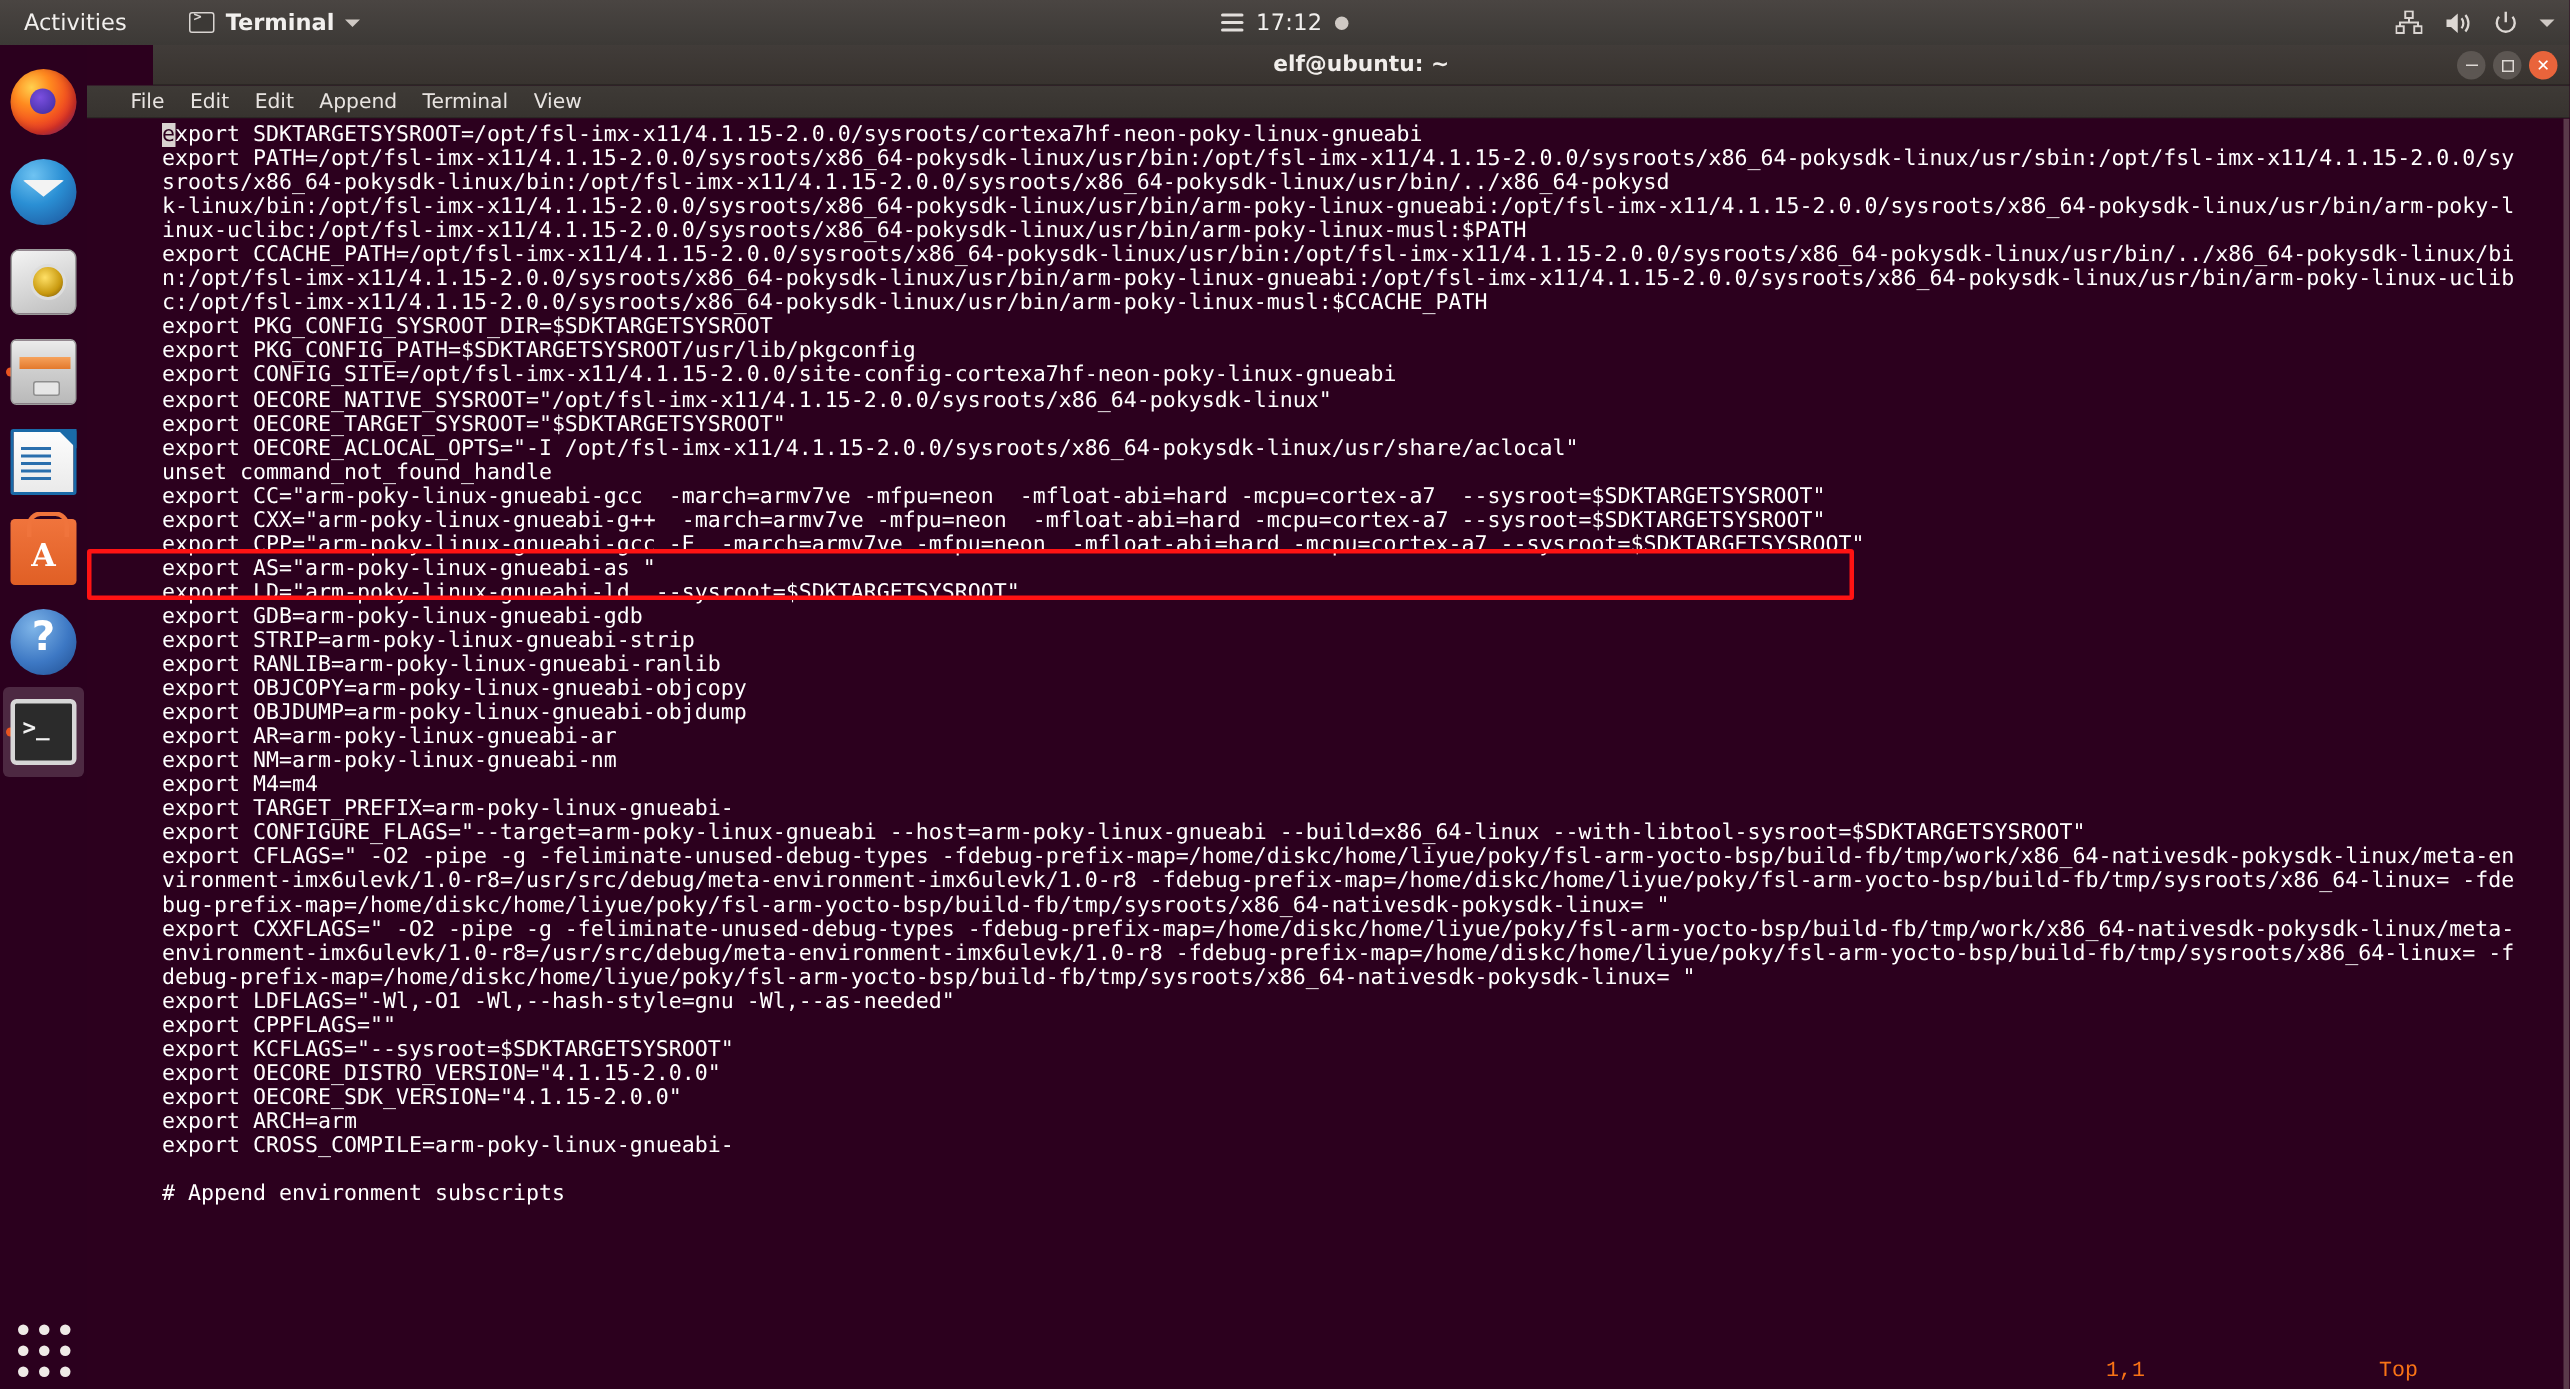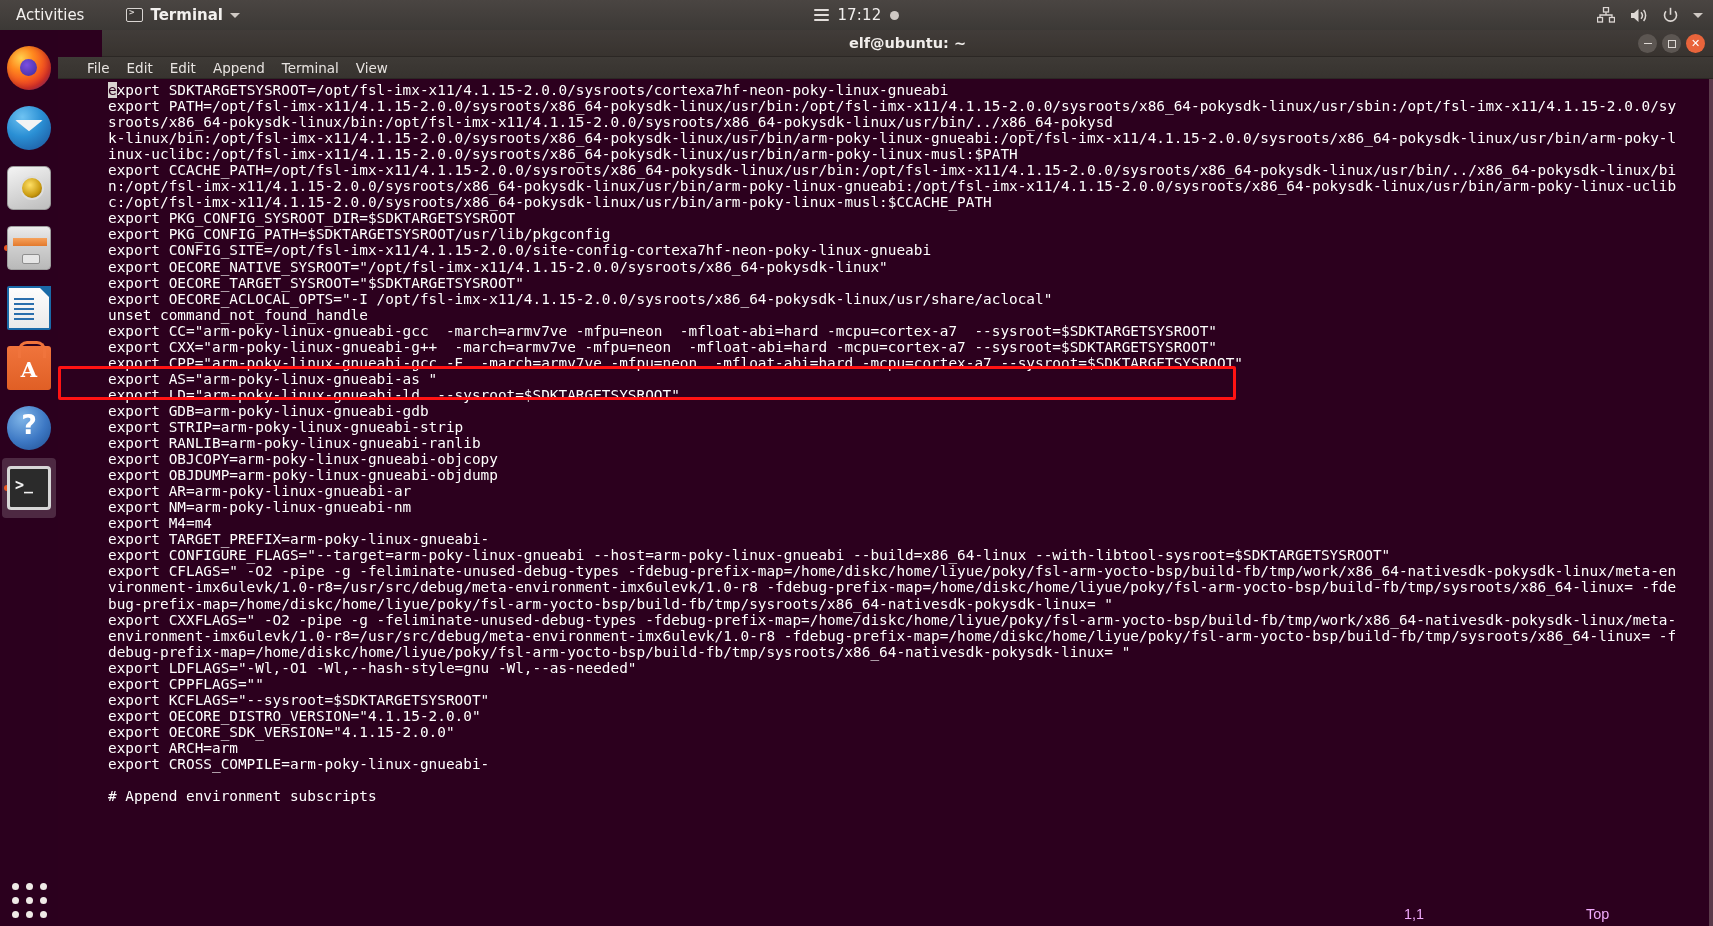--- a/index.html
+++ b/index.html
@@ -282,23 +282,23 @@
     width: 1178px; height: 34px;
     border: 3px solid #ff1313;
     border-radius: 2px;
     pointer-events: none;
   }
   
   #status-line {
     position: absolute;
     bottom: 2px; left: 0; right: 0;
     height: 18px;
-    font-family: Liberation Sans, sans-serif;
+    font-family: Liberation Mono, monospace;
     font-size: 14.4px;
-    color: #f0abfc;
+    color: #f97316;
     margin-top: 24px;
   }
   #pos-indicator { position: absolute; left: 1346px; top: 0; }
   #view-indicator { position: absolute; left: 1528px; top: 0; }
   
   #scroll-edge {
     position: absolute; right: 0; top: 0; bottom: 0; width: 4px;
     background: #5a3a4a;
   }
 </style>

